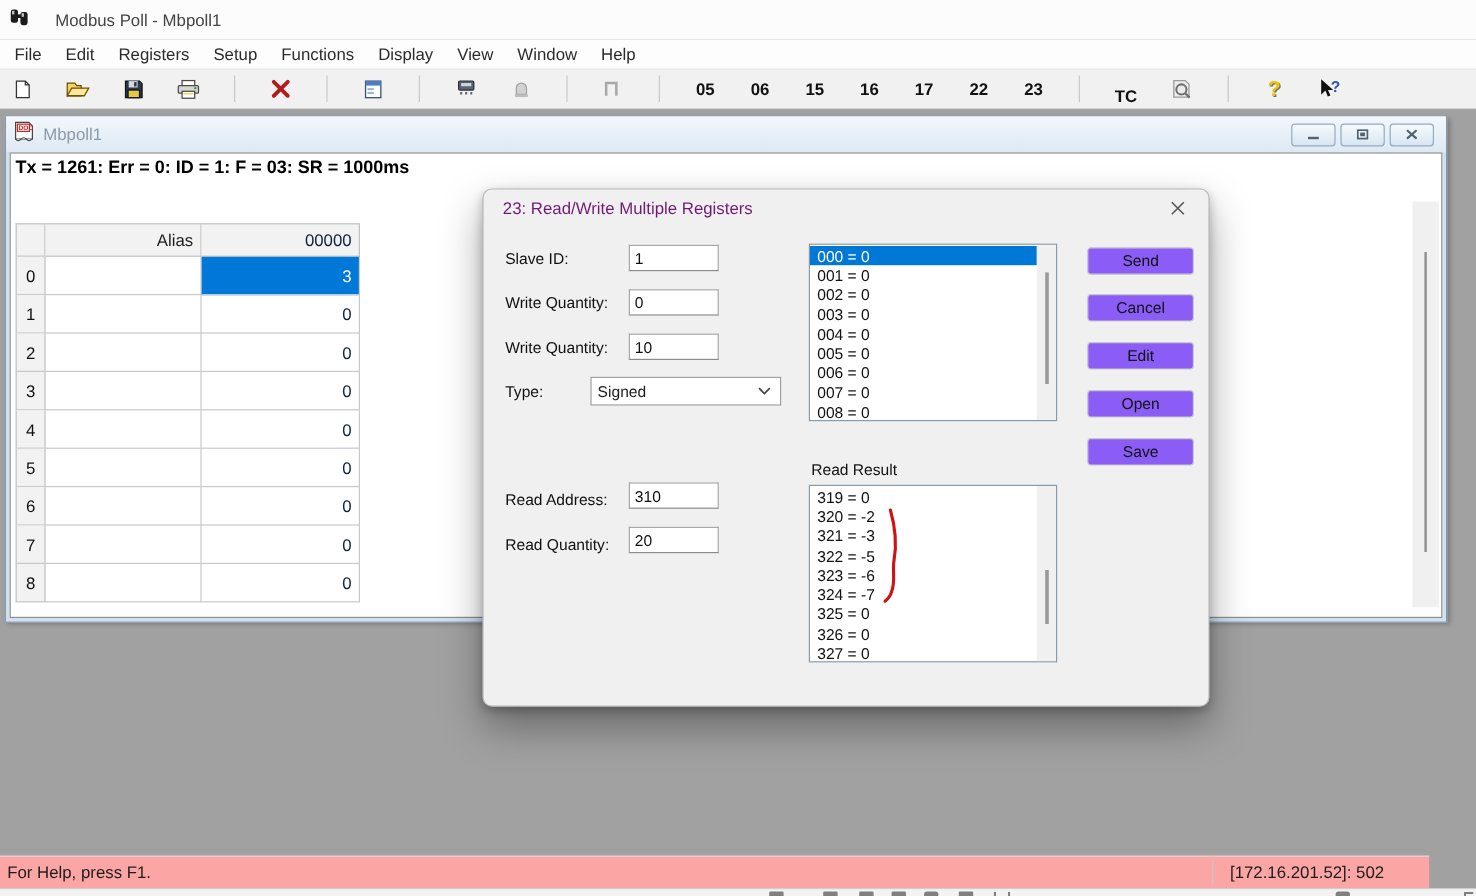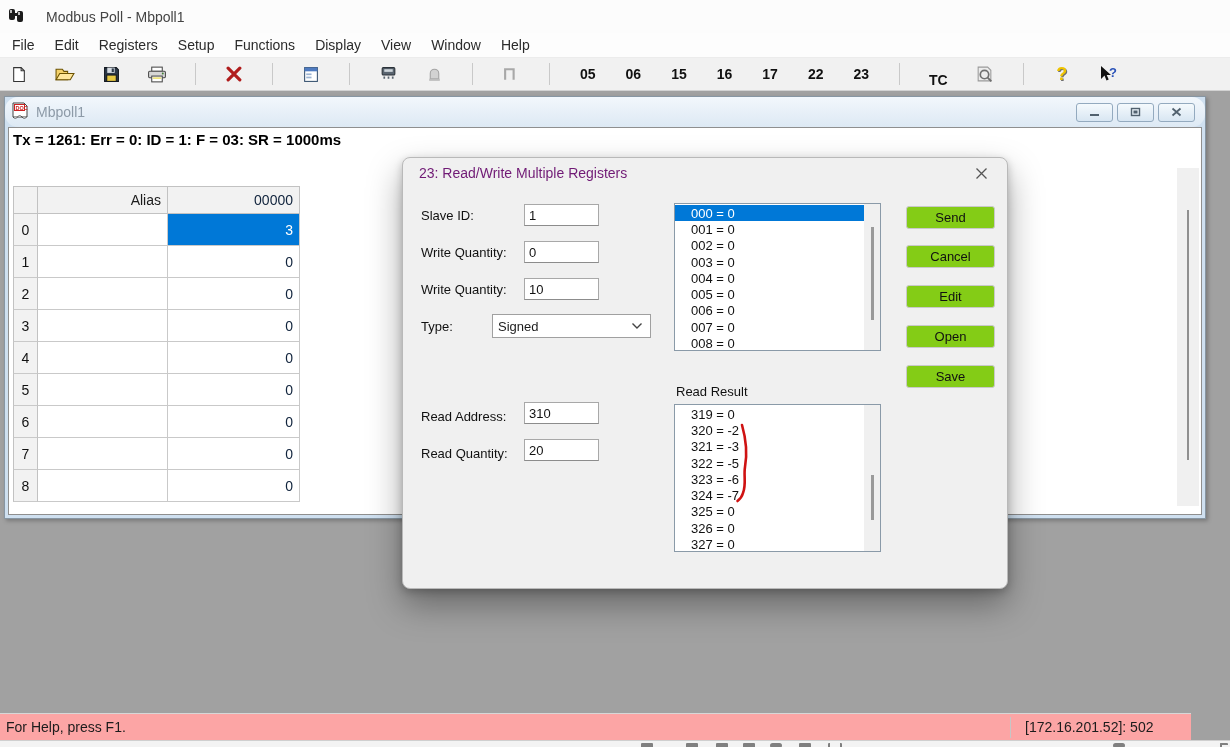--- a/index.html
+++ b/index.html
@@ -15,21 +15,21 @@
   .tbtn { height:26px; min-width:24px; display:flex; align-items:center; justify-content:center; margin:0 1px; }
   .tsep { width:1px; height:22px; background:#c9c9c9; margin:0 5px; }
   .tnum { font-weight:bold; font-size:14px; color:#111; padding:0 5px; }
   .ttext { font-weight:bold; font-size:14px; color:#111; padding:0 4px;margin-top:12px; }
 
   
   .mdi { position:absolute; left:0; top:91px; width:1230px; height:622px; background:#a1a1a1; }
 
   
   .child { position:absolute; left:4px; top:5px; width:1202px; height:423px; background:#cfe0f0; border:1px solid #8796a3; box-shadow:2px 2px 4px rgba(0,0,0,.25); }
-  .child-titlebar { height:30px; background:linear-gradient(#f2f7fc,#dde9f4); display:flex; align-items:center; padding:0 6px; gap:7px;border-radius:13px; }
+  .child-titlebar { height:30px; background:linear-gradient(#f2f7fc,#dde9f4); display:flex; align-items:center; padding:0 6px; gap:7px; }
   .child-title { font-size:14px; color:#8d9aa7; }
   .child-ctrls { margin-left:auto; display:flex; gap:4px; padding-right:4px; }
   .cbtn { width:37px; height:19px; background:linear-gradient(#f5fafd,#d8e6f2); border:1px solid #93aabf; border-radius:3px; display:flex; align-items:center; justify-content:center; }
   .child-content { position:absolute; left:3px; top:30px; right:3px; bottom:3px; background:#ffffff; border:1px solid #8f8f8f; overflow:hidden; }
   .poll-status { position:absolute; left:4px; top:3px; font-size:15px; font-weight:bold; color:#000; }
 
   
   .grid { position:absolute; left:4px; top:58px; }
   .grow { display:flex; }
   .gcell { border-right:1px solid #c9c9c9; border-bottom:1px solid #c9c9c9; font-size:14px; display:flex; align-items:center; }
@@ -48,25 +48,25 @@
   .dialog { position:absolute; left:402px; top:66px; width:606px; height:432px; background:#f0f0f0; border:1px solid #b9b9b9; border-radius:8px; box-shadow:0 16px 34px rgba(0,0,0,.35), 0 3px 8px rgba(0,0,0,.22); }
   .dlg-titlebar { height:30px; display:flex; align-items:center; padding:0 16px; }
   .dlg-title { font-size:14px; color:#701a75; }
   .dlg-close { margin-left:auto; width:20px; height:20px; display:flex; align-items:center; justify-content:center; }
   .dlg-label { position:absolute; font-size:13px; color:#111; }
   .dlg-input { position:absolute; width:75px; height:22px; border:1px solid #a8a8a8; border-bottom-color:#8c8c8c; background:#fff; font-family:"Liberation Sans",sans-serif; font-size:13px; padding-left:4px; color:#111; }
   .combo { position:absolute; left:89px; top:156px; width:159px; height:24px; background:#fff; border:1px solid #a0a0a0; display:flex; align-items:center; padding-left:5px; font-size:13px; }
   .combo svg { margin-left:auto; margin-right:7px; }
   .listbox { position:absolute; width:207px; height:148px; background:#fff; border:1px solid #8a9aa8; overflow:hidden; }
   .lb-items { position:absolute; left:0; top:1px; right:16px; }
-  .lb-item { height:16.3px; font-size:13px; padding-left:16px; display:flex; align-items:center; color:#111; white-space:pre; }
+  .lb-item { height:16.3px; font-size:13px; padding-left:6px; display:flex; align-items:center; color:#111; white-space:pre; }
   .lb-sel { background:#0078d7; color:#fff; }
   .lb-scroll { position:absolute; right:0; top:0; bottom:0; width:16px; background:#f0f0f0; }
   .lb-thumb { position:absolute; left:7px; width:3px; background:#9a9a9a; }
-  .dlg-btn { position:absolute; left:503px; width:89px; height:23px; background:#84cc16; border:1px solid #c9c9c9; border-radius:3px; font-family:"Liberation Sans",sans-serif; font-size:13px; color:#111; }
+  .dlg-btn { position:absolute; left:503px; width:89px; height:23px; background:#8b5cf6; border:1px solid #c9c9c9; border-radius:3px; font-family:"Liberation Sans",sans-serif; font-size:13px; color:#111; }
   .rr-label { position:absolute; left:273px; top:226px; font-size:13px; color:#111; }
   .red-mark { position:absolute; left:330px; top:263px; pointer-events:none; }
 
   
   .statusbar { position:absolute; left:0; top:713px; width:1191px; height:27px; background:#fca5a5; border-top:1px solid #d7d7d7; font-size:14px; color:#1c1c1c; }
   .sb-left { position:absolute; left:6px; top:5px; }
   .sb-sep { position:absolute; left:1010px; top:3px; width:1px; height:21px; background:#c6c6c6; }
   .sb-right { position:absolute; left:1025px; top:5px; }
   .taskstrip { position:absolute; left:0; top:740px; width:1230px; height:7px; background:#f3f3f3; border-top:1px solid #cfcfcf; overflow:hidden; }
   .frag { position:absolute; top:2px; width:12px; height:5px; background:#5a5a5a; opacity:.75; border-radius:1px; }

